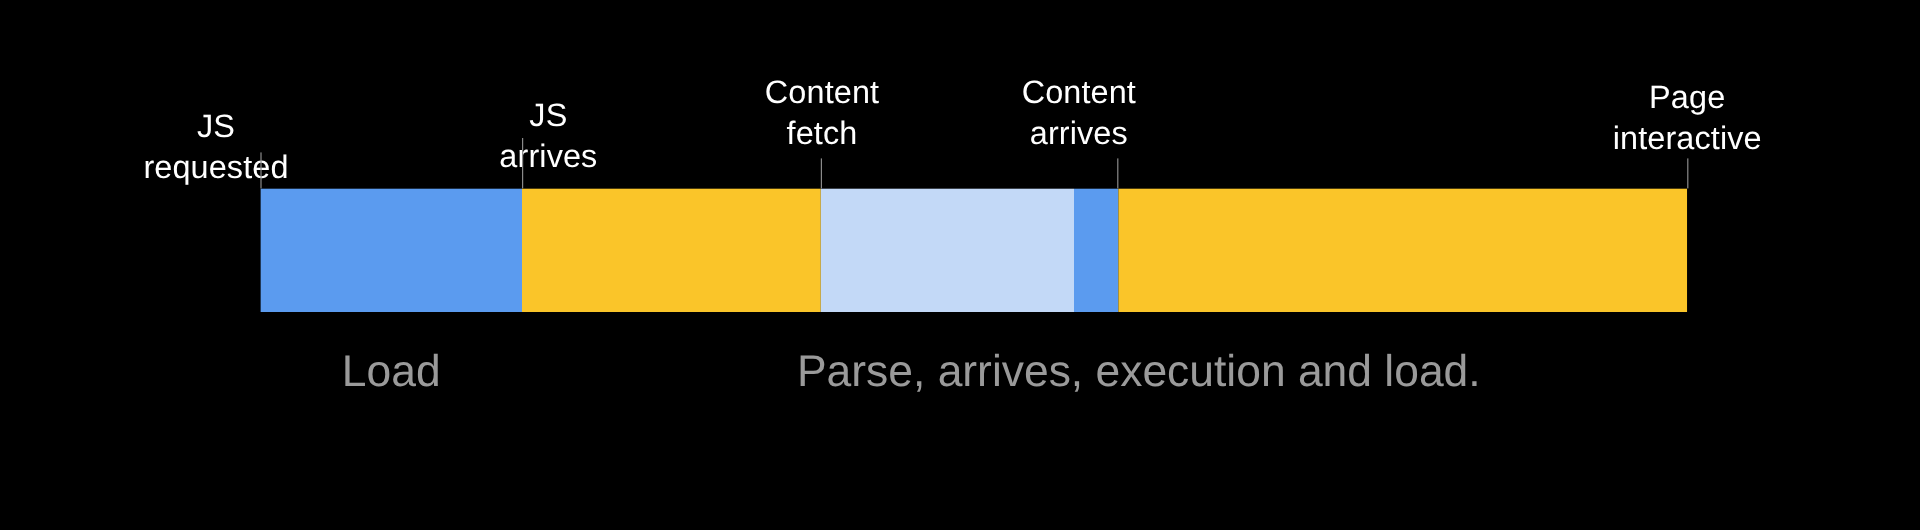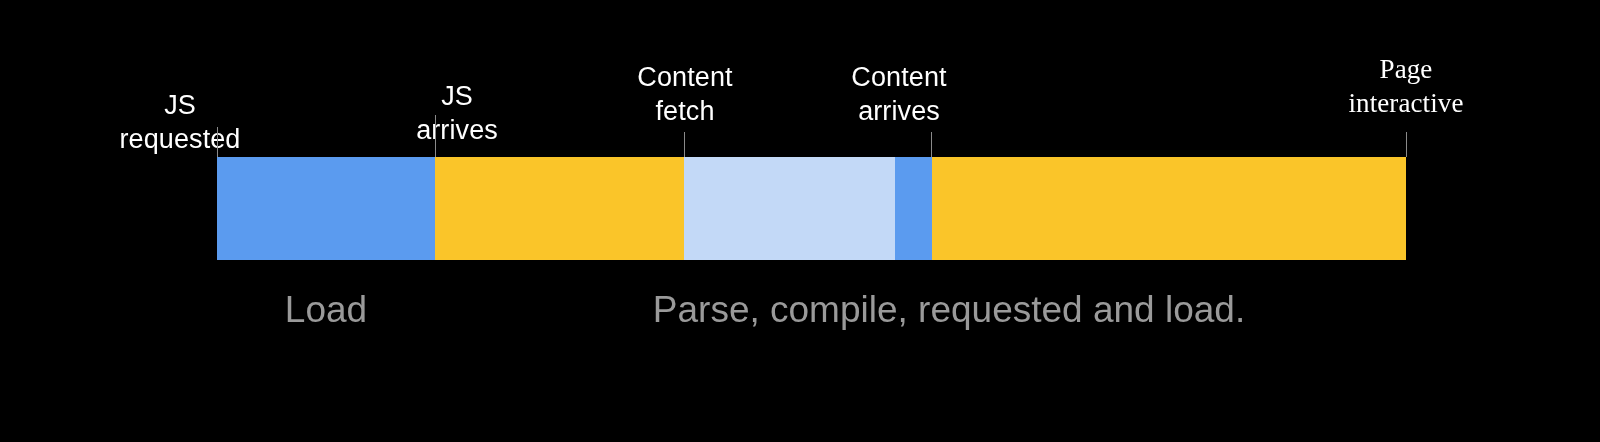--- a/index.html
+++ b/index.html
@@ -91,29 +91,29 @@
     <div class="marker-line" style="left:684px; top:132px; height:25px;"></div>
   </div>
 
   <div class="marker">
     <div class="marker-label" style="left:899px; top:60px;">Content
 arrives</div>
     <div class="marker-line" style="left:931px; top:132px; height:25px;"></div>
   </div>
 
   <div class="marker">
-    <div class="marker-label" style="left:1406px; top:52px;font-family:Liberation Serif, serif;">Page
+    <div class="marker-label" style="left:1406px; top:64px;">Page
 interactive</div>
     <div class="marker-line" style="left:1406px; top:132px; height:25px;"></div>
   </div>
 
   <div id="timeline-bar">
     <div class="bar-segment" style="width:218px; background:#5b9bef;"></div>
     <div class="bar-segment" style="width:249px; background:#fac529;"></div>
     <div class="bar-segment" style="width:211px; background:#c3d9f7;"></div>
     <div class="bar-segment" style="width:37px; background:#5b9bef;"></div>
     <div class="bar-segment" style="width:474px; background:#fac529;"></div>
   </div>
 
   <div class="phase-caption" style="left:326px; top:288px;">Load</div>
-  <div class="phase-caption" style="left:949px; top:288px;">Parse, compile, requested and load.</div>
+  <div class="phase-caption" style="left:949px; top:288px;">Parse, arrives, execution and load.</div>
 
 </div>
 
 </body></html>

